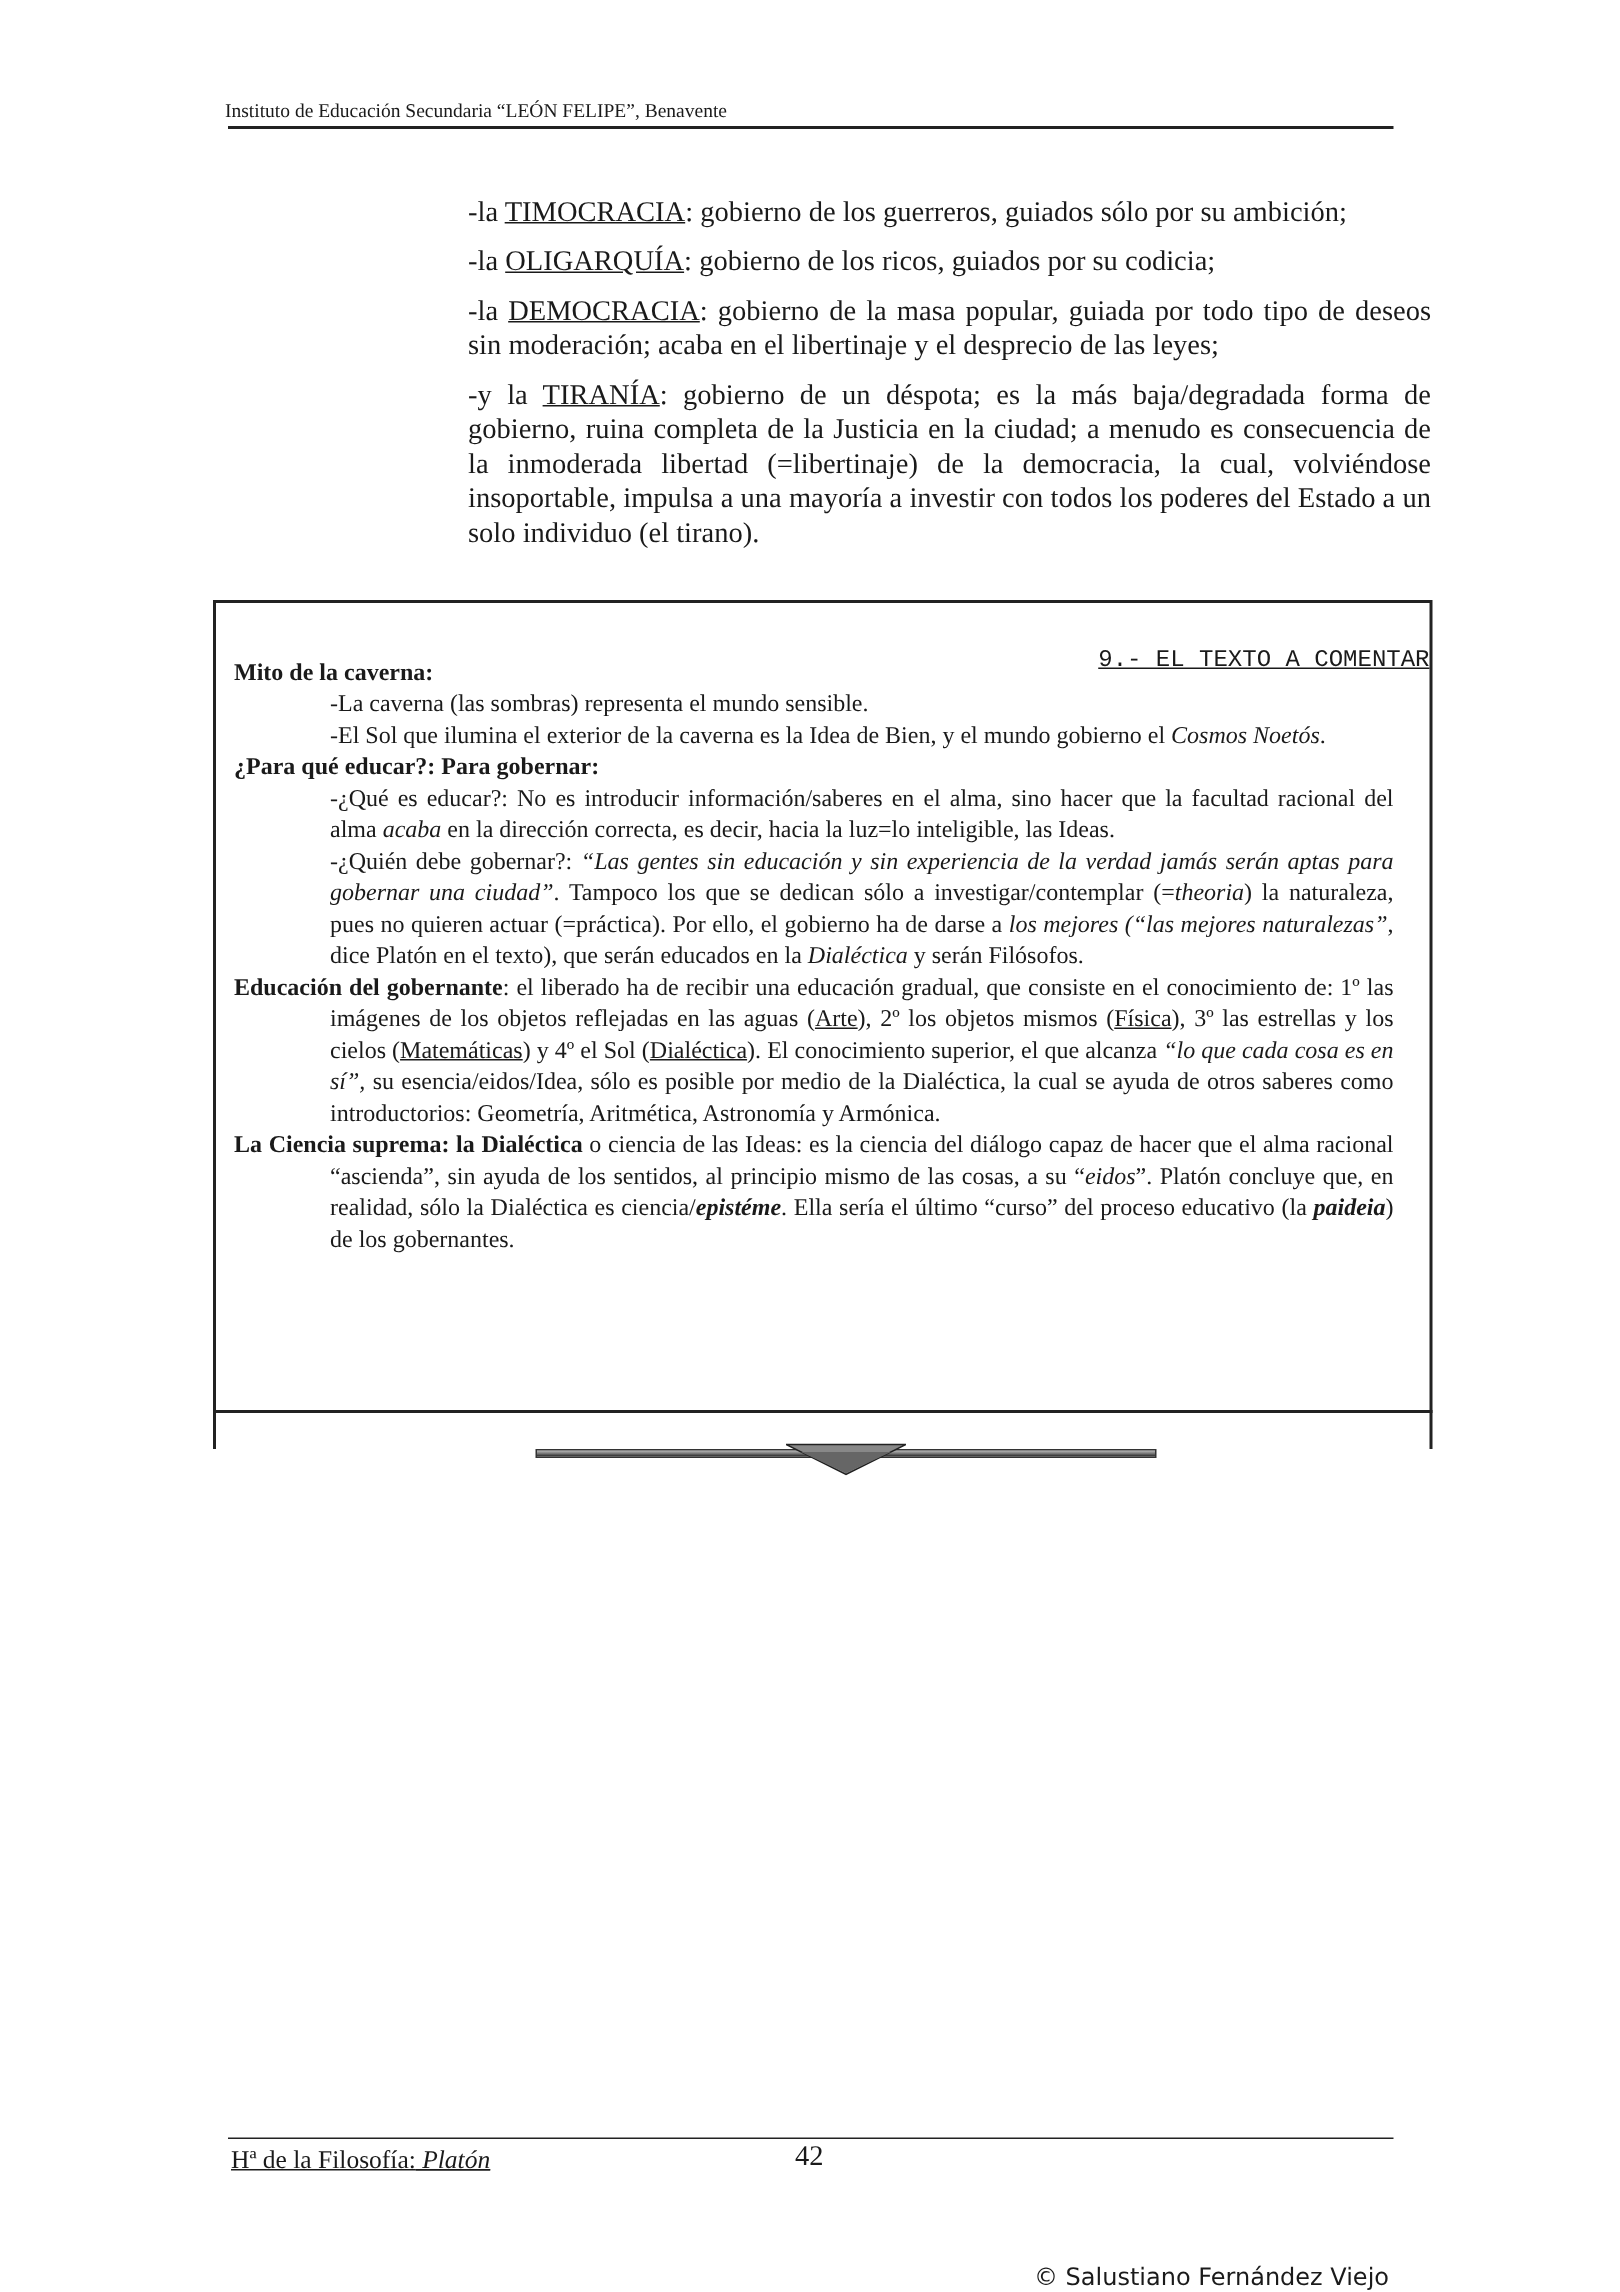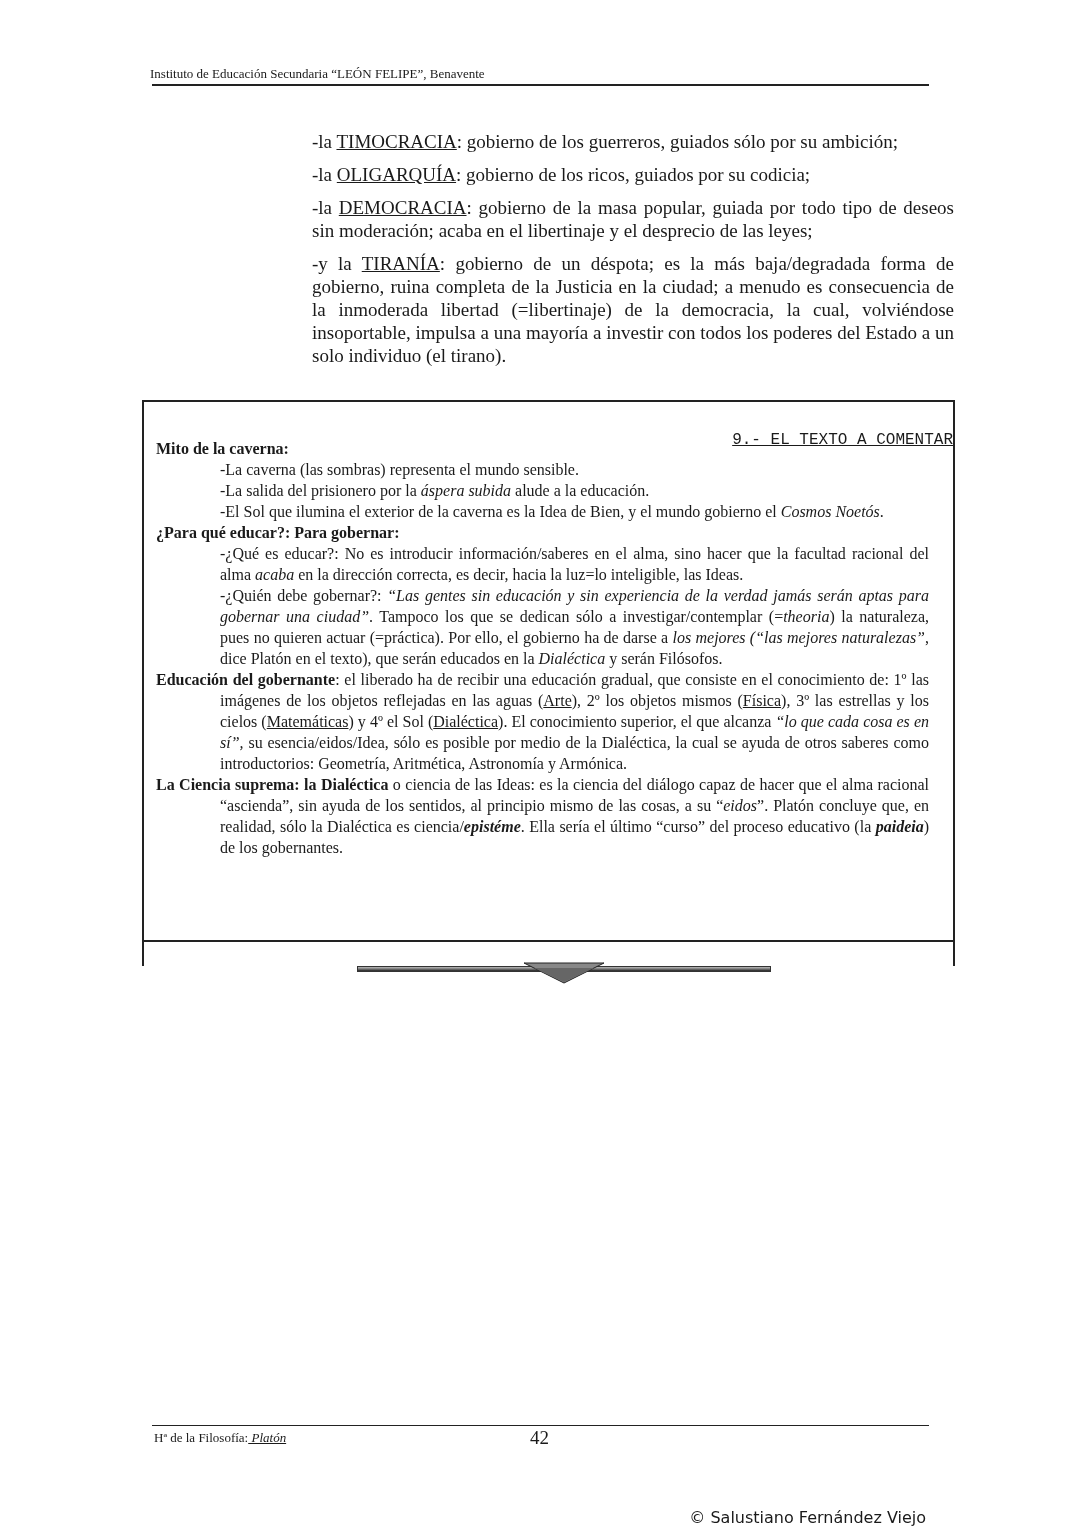--- a/index.html
+++ b/index.html
@@ -18,21 +18,21 @@
          border-left: 2px solid #222; border-right: 2px solid #222; }
   .box-title { position: absolute; left: 0; right: 0; top: 13px; text-align: right;
                font-family: "Liberation Mono", monospace; font-size: 16px; text-decoration: underline; margin-top: 16px; }
   .box-body { position: absolute; left: 12px; right: 24px; top: 36px; font-size: 16px; line-height: 21px; }
   .sec-head { font-weight: bold; }
   .indent { padding-left: 64px; text-align: justify; }
   .hang { text-align: justify; padding-left: 64px; text-indent: -64px; }
   .divider { position: absolute; left: 357px; top: 966px; width: 412px; height: 4px;
              background: linear-gradient(#bbb, #777 50%, #222); border: 1px solid #333; }
   .footer-rule { position: absolute; left: 152px; width: 777px; top: 1425px; border-top: 1.5px solid #222; }
-  .footer-left { position: absolute; left: 154px; top: 1430px; font-size: 13px; }
+  .footer-left { position: absolute; left: 154px; top: 1430px; font-size: 17px; text-decoration: underline; }
   .footer-left .sub { font-style: italic; text-decoration: underline; }
   .footer-center { position: absolute; left: 530px; top: 1427px; font-size: 19px; }
   .footer-right { position: absolute; right: 154px; top: 1508px; font-family: "DejaVu Sans", sans-serif;
                   font-size: 16px; }
 </style>
 </head>
 <body>
 
 <div class="header-text">Instituto de Educación Secundaria “LEÓN FELIPE”, Benavente</div>
 <div class="header-rule"></div>
@@ -42,21 +42,20 @@
   <p class="gov-item"><span>-la </span><span class="u">OLIGARQUÍA</span><span>: gobierno de los ricos, guiados por su codicia;</span></p>
   <p class="gov-item"><span>-la </span><span class="u">DEMOCRACIA</span><span>: gobierno de la masa popular, guiada por todo tipo de deseos sin moderación; acaba en el libertinaje y el desprecio de las leyes;</span></p>
   <p class="gov-item"><span>-y la </span><span class="u">TIRANÍA</span><span>: gobierno de un déspota; es la más baja/degradada forma de gobierno, ruina completa de la Justicia en la ciudad; a menudo es consecuencia de la inmoderada libertad (=libertinaje) de la democracia, la cual, volviéndose insoportable, impulsa a una mayoría a investir con todos los poderes del Estado a un solo individuo (el tirano).</span></p>
 </div>
 
 <div class="box">
   <div class="box-title">9.- EL TEXTO A COMENTAR</div>
   <div class="box-body">
     <div class="sec-head">Mito de la caverna:</div>
     <div class="indent">-La caverna (las sombras) representa el mundo sensible.</div>
-    <div class="indent"><span>-La salida del prisionero por la </span><i>áspera subida</i><span> alude a la educación.</span></div>
     <div class="indent"><span>-El Sol que ilumina el exterior de la caverna es la Idea de Bien, y el mundo gobierno el </span><i>Cosmos Noetós</i><span>.</span></div>
 
     <div class="sec-head">¿Para qué educar?: Para gobernar:</div>
     <div class="indent"><span>-¿Qué es educar?: No es introducir información/saberes en el alma, sino hacer que la facultad racional del alma </span><i>acaba</i><span> en la dirección correcta, es decir, hacia la luz=lo inteligible, las Ideas.</span></div>
     <div class="indent"><span>-¿Quién debe gobernar?: </span><i>“Las gentes sin educación y sin experiencia de la verdad jamás serán aptas para gobernar una ciudad”</i><span>. Tampoco los que se dedican sólo a investigar/contemplar (=</span><i>theoria</i><span>) la naturaleza, pues no quieren actuar (=práctica). Por ello, el gobierno ha de darse a </span><i>los mejores (“las mejores naturalezas”</i><span>, dice Platón en el texto), que serán educados en la </span><i>Dialéctica</i><span> y serán Filósofos.</span></div>
 
     <div class="hang"><b>Educación del gobernante</b><span>: el liberado ha de recibir una educación gradual, que consiste en el conocimiento de: 1º las imágenes de los objetos reflejadas en las aguas (</span><span class="u">Arte</span><span>), 2º los objetos mismos (</span><span class="u">Física</span><span>), 3º las estrellas y los cielos (</span><span class="u">Matemáticas</span><span>) y 4º el Sol (</span><span class="u">Dialéctica</span><span>). El conocimiento superior, el que alcanza </span><i>“lo que cada cosa es en sí”,</i><span> su esencia/eidos/Idea, sólo es posible por medio de la Dialéctica, la cual se ayuda de otros saberes como introductorios: Geometría, Aritmética, Astronomía y Armónica.</span></div>
 
     <div class="hang"><b>La Ciencia suprema: la Dialéctica</b><span> o ciencia de las Ideas: es la ciencia del diálogo capaz de hacer que el alma racional “ascienda”, sin ayuda de los sentidos, al principio mismo de las cosas, a su “</span><i>eidos</i><span>”. Platón concluye que, en realidad, sólo la Dialéctica es ciencia/</span><b><i>epistéme</i></b><span>. Ella sería el último “curso” del proceso educativo (la </span><b><i>paideia</i></b><span>) de los gobernantes.</span></div>
   </div>

